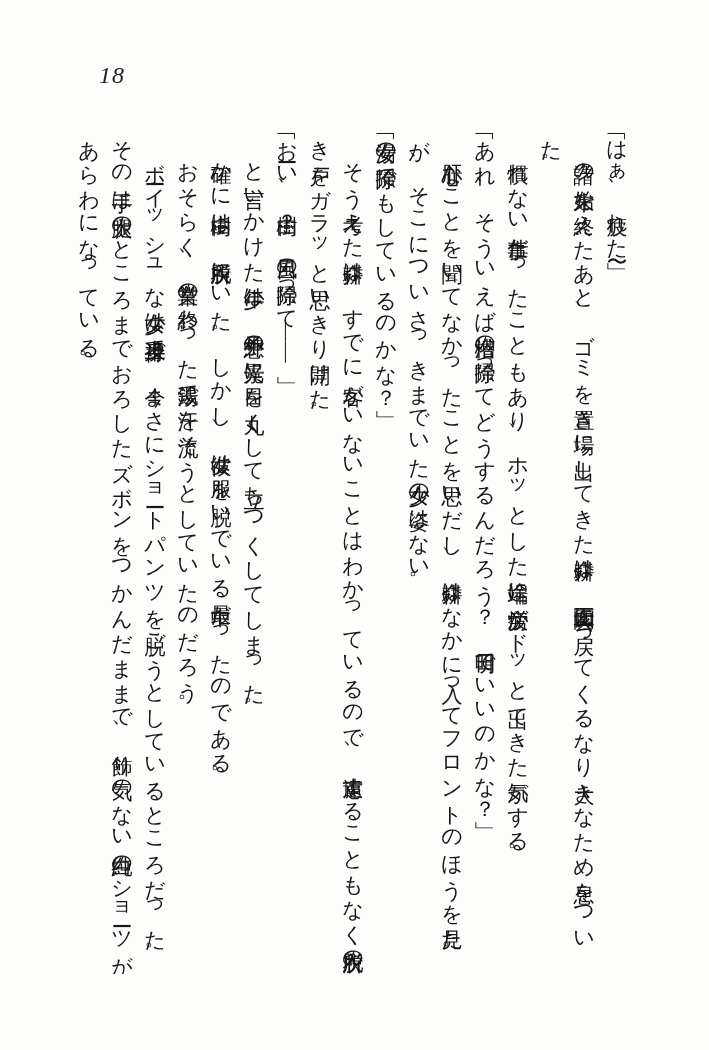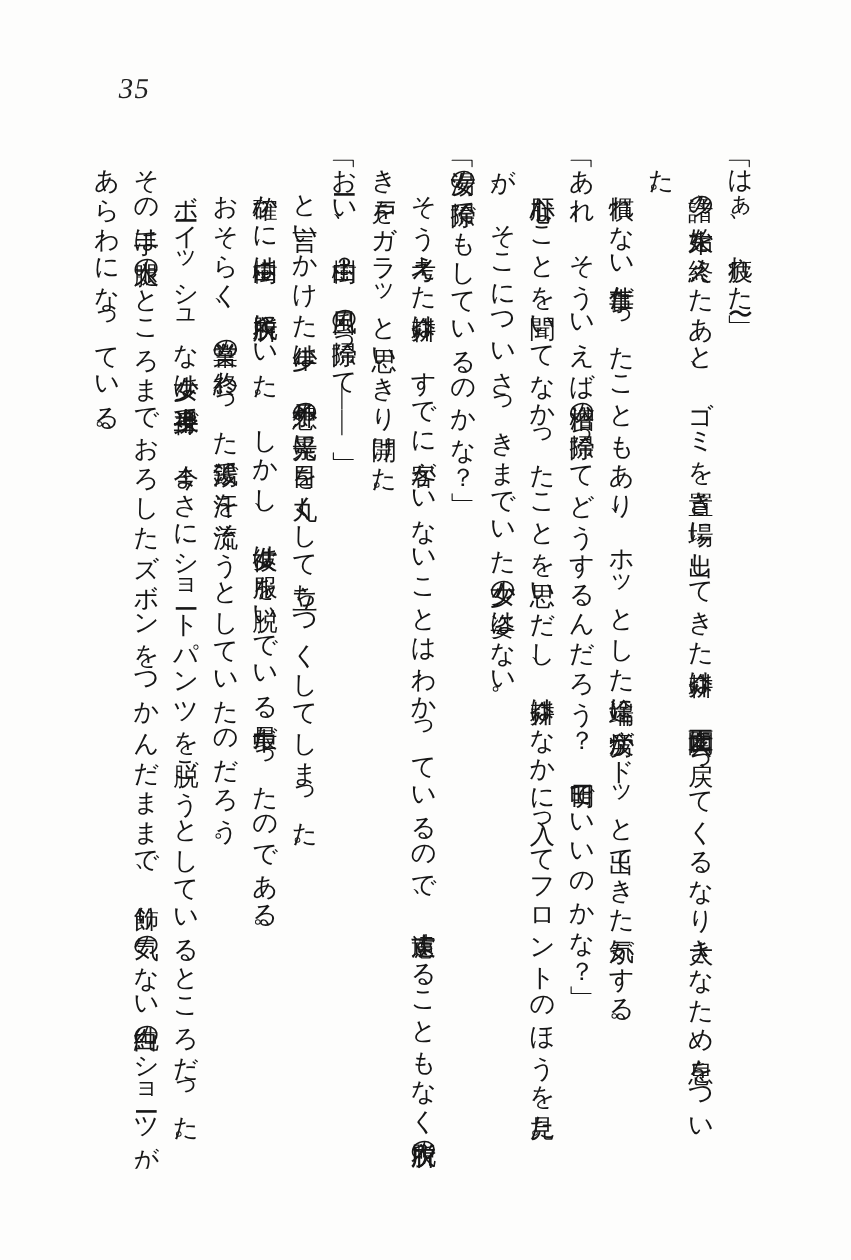--- a/index.html
+++ b/index.html
@@ -49,21 +49,21 @@
     padding: 0;
   }
   .para.indent {
     text-indent: 21.65px;
   }
 </style>
 </head>
 <body>
 
 <div class="page">
-  <div class="page-number">35</div>
+  <div class="page-number">18</div>
 
   <div class="text-block">
     <p class="para">「はぁ、疲れた〜」</p>
     <p class="para indent">諸々の始末を終えたあと、ゴミを置き場に出してきた耕介は、正面玄関に戻ってくるなり大きなため息をついた。</p>
     <p class="para indent">慣れない仕事だったこともあり、ホッとした途端に疲労がドッと出てきた気がする。</p>
     <p class="para">「あれ、そういえば浴槽の掃除ってどうするんだろう？　明日でいいのかな？」</p>
     <p class="para indent">肝心なことを聞いてなかったことを思いだし、耕介はなかに入ってフロントのほうを見た。が、そこについさっきまでいた少女の姿はない。</p>
     <p class="para">「女湯の掃除でもしているのかな？」</p>
     <p class="para indent">そう考えた耕介は、すでに客がいないことはわかっているので、遠慮することもなく脱衣所の引き戸をガラッと思いきり開けた。</p>
     <p class="para">「おーい、由樹？　風呂の掃除って――」</p>

